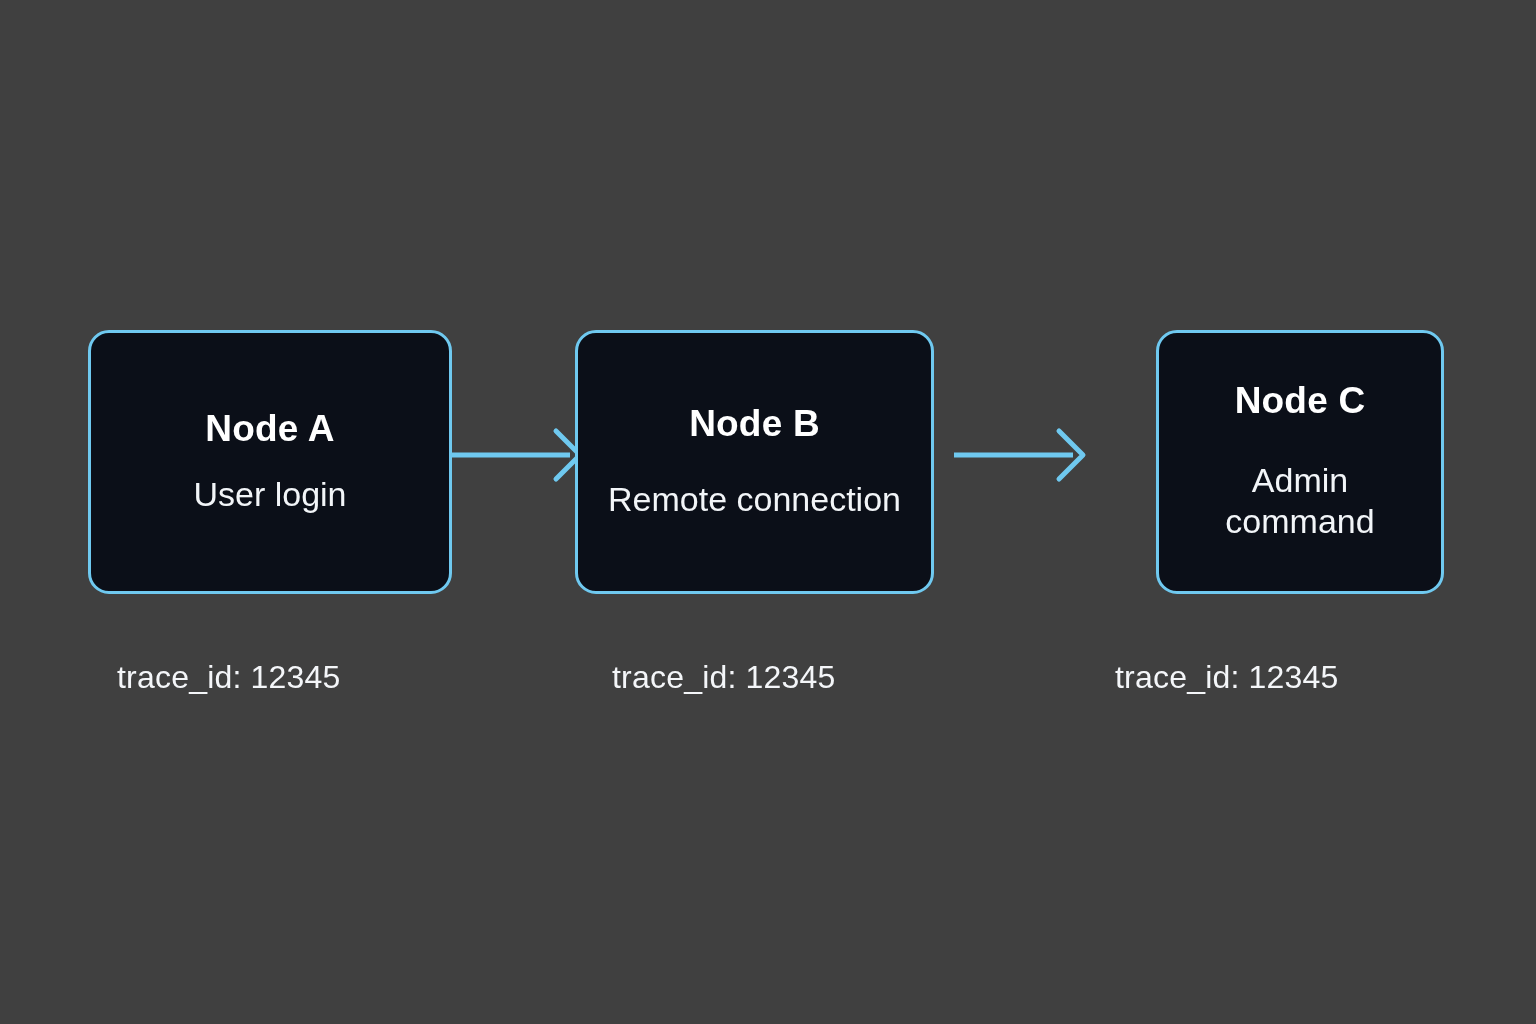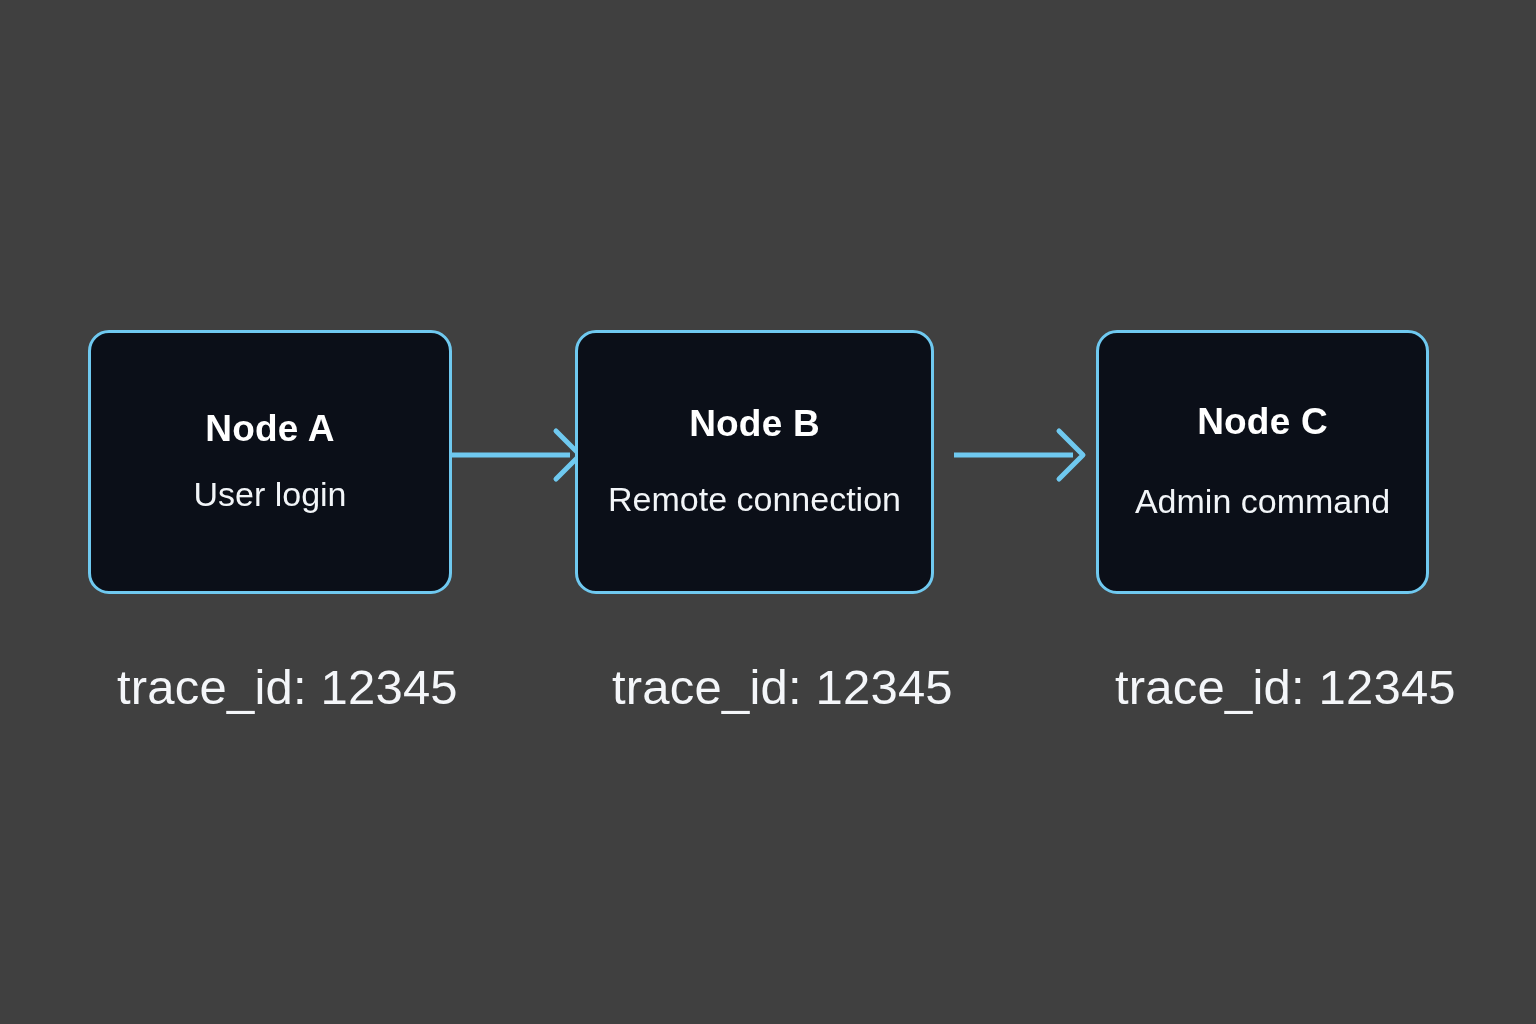--- a/index.html
+++ b/index.html
@@ -32,21 +32,21 @@
     border: 3px solid #6FC9F0;
     border-radius: 21px;
     background: #0B0F18;
     display: flex;
     flex-direction: column;
     align-items: center;
     justify-content: center;
   }
   .node-a { left: 88px;   width: 364px; }
   .node-b { left: 575px;  width: 359px; }
-  .node-c { left: 1096px; width: 333px; gap: 16px; }
+  .node-c { left: 1156px; width: 288px; gap: 16px; }
 
   .node-title {
     color: #FFFFFF;
     font-size: 37px;
     font-weight: bold;
     letter-spacing: 0.2px;
     line-height: 1.1;
     text-align: center;
     margin: 0;
   }
@@ -71,21 +71,21 @@
     height: 60px;
   }
   .arrow-1 { left: 452px; width: 143px; }
   .arrow-2 { left: 954px; width: 144px; }
 
   
   .trace-label {
     position: absolute;
     top: 659px;
     color: #F4F6F9;
-    font-size: 49px;
+    font-size: 32px;
     font-weight: 400;
     letter-spacing: 0.2px;
     white-space: nowrap;
     text-align: center;
   }
   .trace-a { left: 117px; }
   .trace-b { left: 612px; }
   .trace-c { left: 1115px; }
 </style>
 </head>

